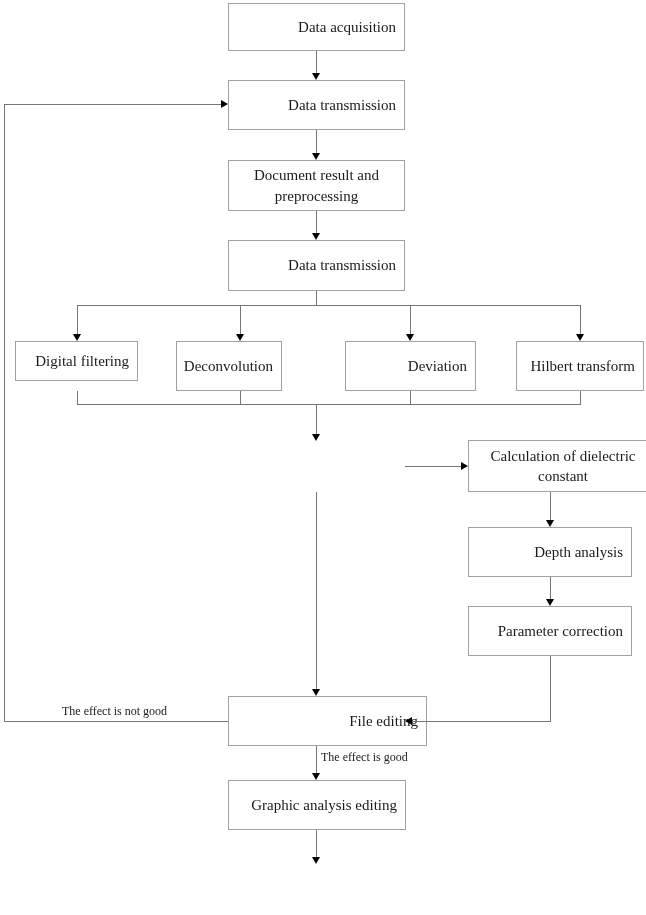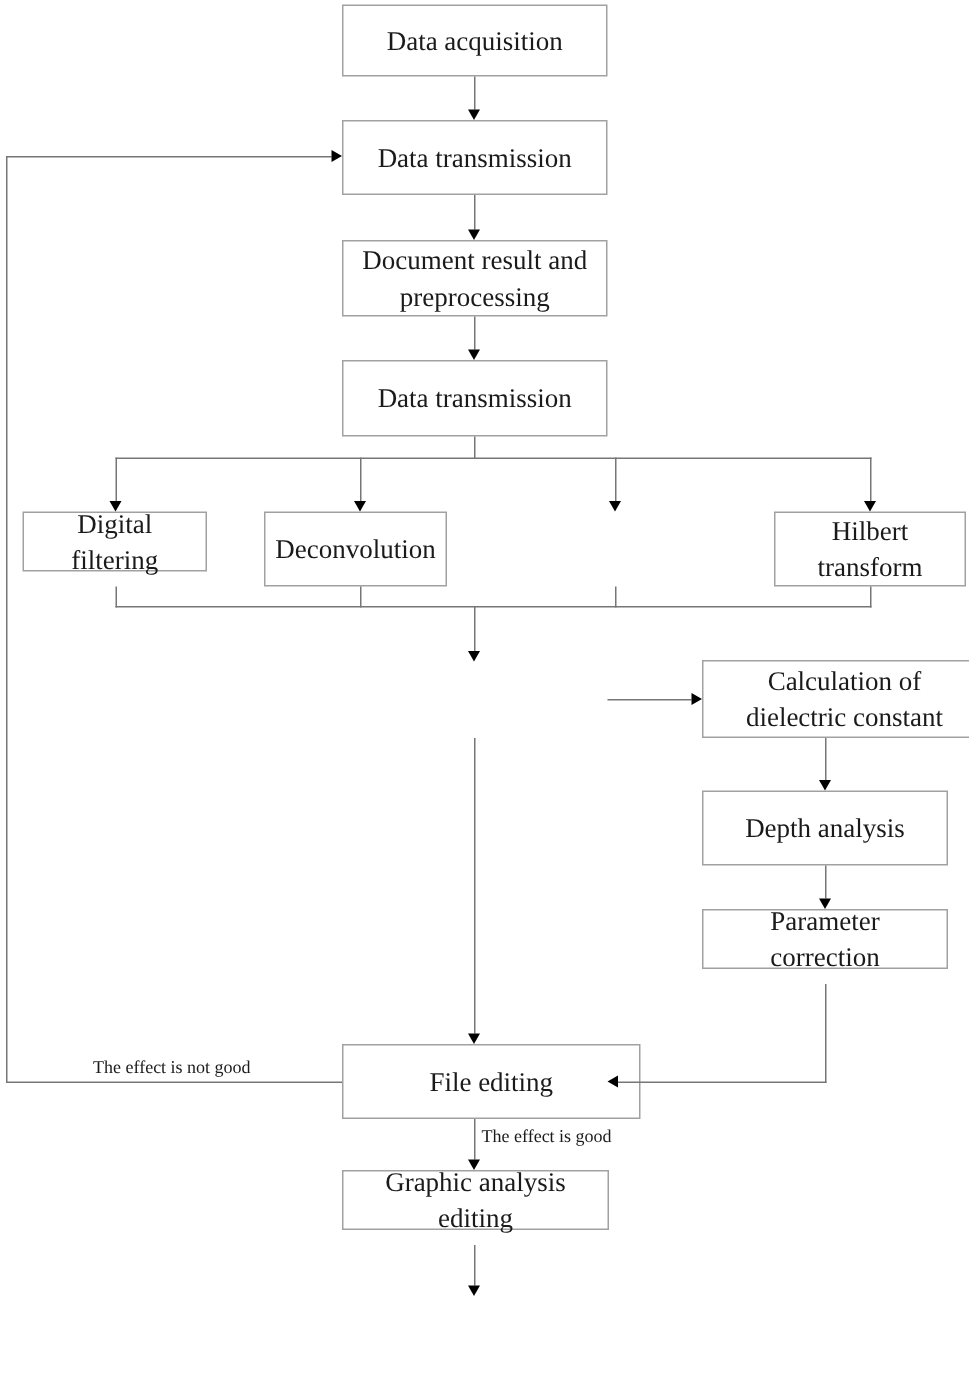--- a/index.html
+++ b/index.html
@@ -11,23 +11,23 @@
     font-family: "Liberation Serif", "DejaVu Serif", serif;
     overflow: hidden;
   }
   .node {
     position: absolute;
     box-sizing: border-box;
     border: 1px solid var(--box-border, #a1a1a1);
     background: var(--box-fill, #ffffff);
     display: flex;
     align-items: center;
-    justify-content: center;
+    justify-content: flex-end;
     text-align: center;
-    font-size: 18px;
+    font-size: 15px;
     line-height: 1.35;
     color: var(--text, #1a1a1a);
     padding: 2px 8px;
   }
   .vline { position: absolute; width: 1px; background: var(--line, #767676); }
   .hline { position: absolute; height: 1px; background: var(--line, #767676); }
   .arr-down {
     position: absolute; width: 0; height: 0;
     border-left: 4px solid transparent; border-right: 4px solid transparent;
     border-top: 7px solid var(--arrow, #000000);
@@ -63,41 +63,44 @@
   <div class="node" style="left:228px;top:160px;width:177px;height:51px">
     <span>Document result and preprocessing</span>
   </div>
   <div class="node" style="left:228px;top:240px;width:177px;height:51px">
     <span>Data transmission</span>
   </div>
 
   <div class="node" style="left:15px;top:341px;width:123px;height:40px">
     <span>Digital filtering</span>
   </div>
-  <div class="node" style="left:176px;top:341px;width:122px;height:50px">
+  <div class="node" style="left:176px;top:341px;width:106px;height:50px">
     <span>Deconvolution</span>
+  </div>
+  <div class="node" style="left:345px;top:341px;width:131px;height:50px">
+    <span>Deviation</span>
   </div>
   <div class="node" style="left:516px;top:341px;width:128px;height:50px">
     <span>Hilbert transform</span>
   </div>
 
   <div class="node" style="left:468px;top:440px;width:190px;height:52px">
     <span>Calculation of dielectric constant</span>
   </div>
   <div class="node" style="left:468px;top:527px;width:164px;height:50px">
     <span>Depth analysis</span>
   </div>
-  <div class="node" style="left:468px;top:606px;width:164px;height:40px">
+  <div class="node" style="left:468px;top:606px;width:164px;height:50px">
     <span>Parameter correction</span>
   </div>
 
   <div class="node" style="left:228px;top:696px;width:199px;height:50px">
     <span>File editing</span>
   </div>
-  <div class="node" style="left:228px;top:780px;width:178px;height:40px">
+  <div class="node" style="left:228px;top:780px;width:178px;height:50px">
     <span>Graphic analysis editing</span>
   </div>
 
   <div class="vline" style="left:316px;top:51px;height:22px"></div>
   <div class="arr-down" style="left:312px;top:73px"></div>
 
   <div class="vline" style="left:316px;top:130px;height:23px"></div>
   <div class="arr-down" style="left:312px;top:153px"></div>
 
   <div class="vline" style="left:316px;top:211px;height:22px"></div>

